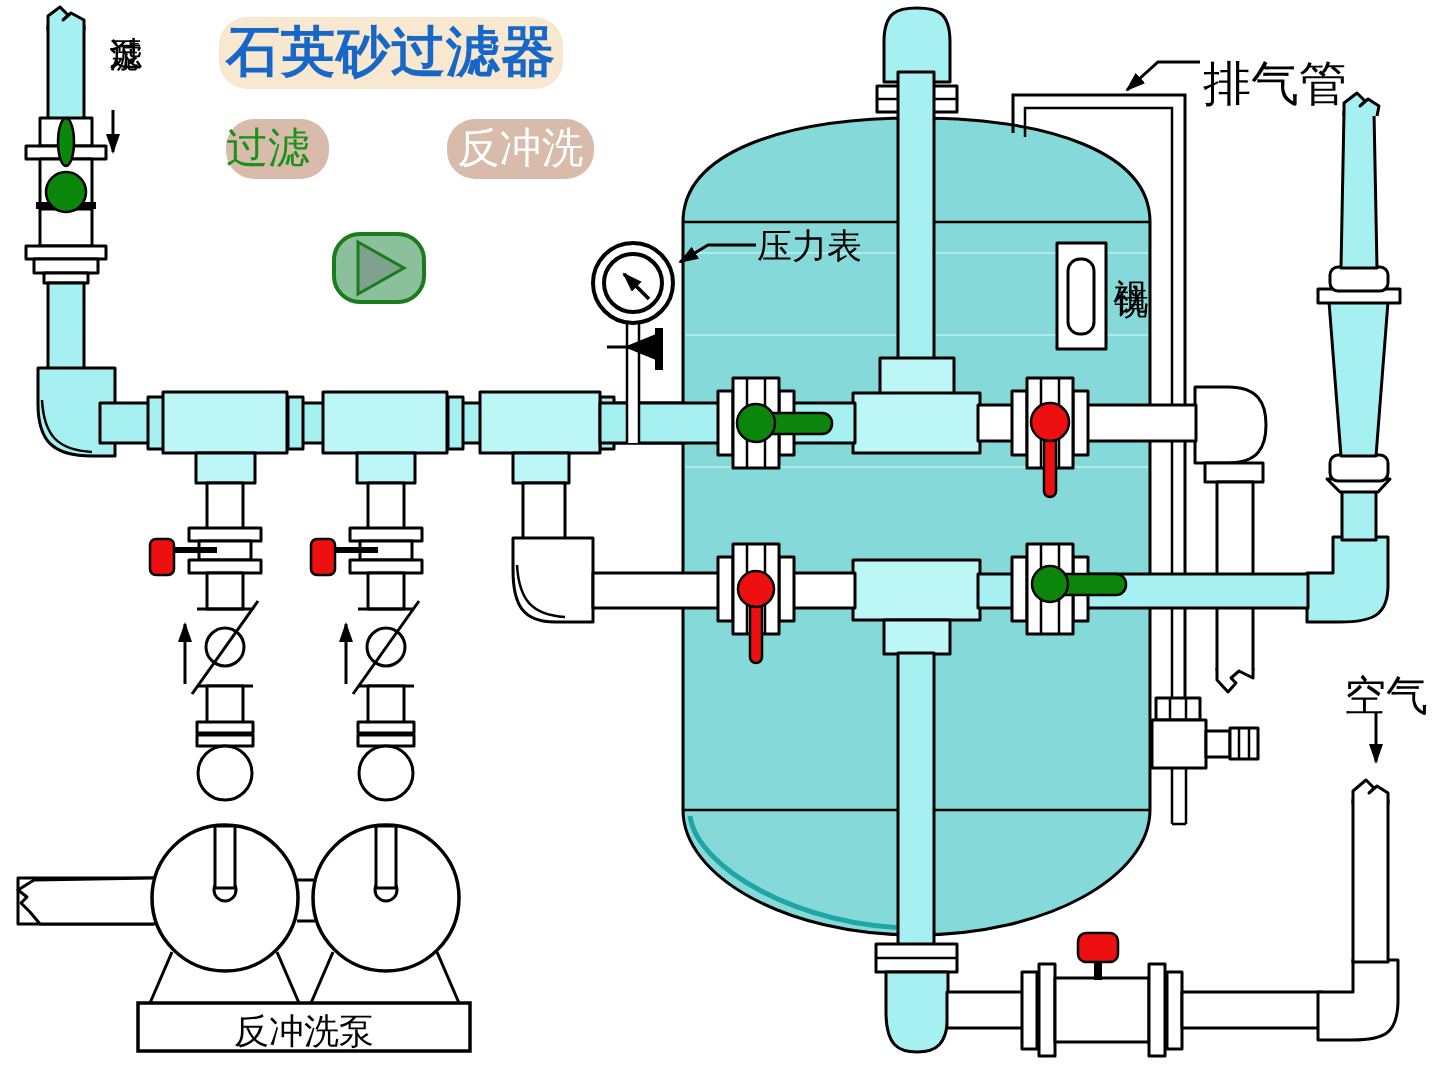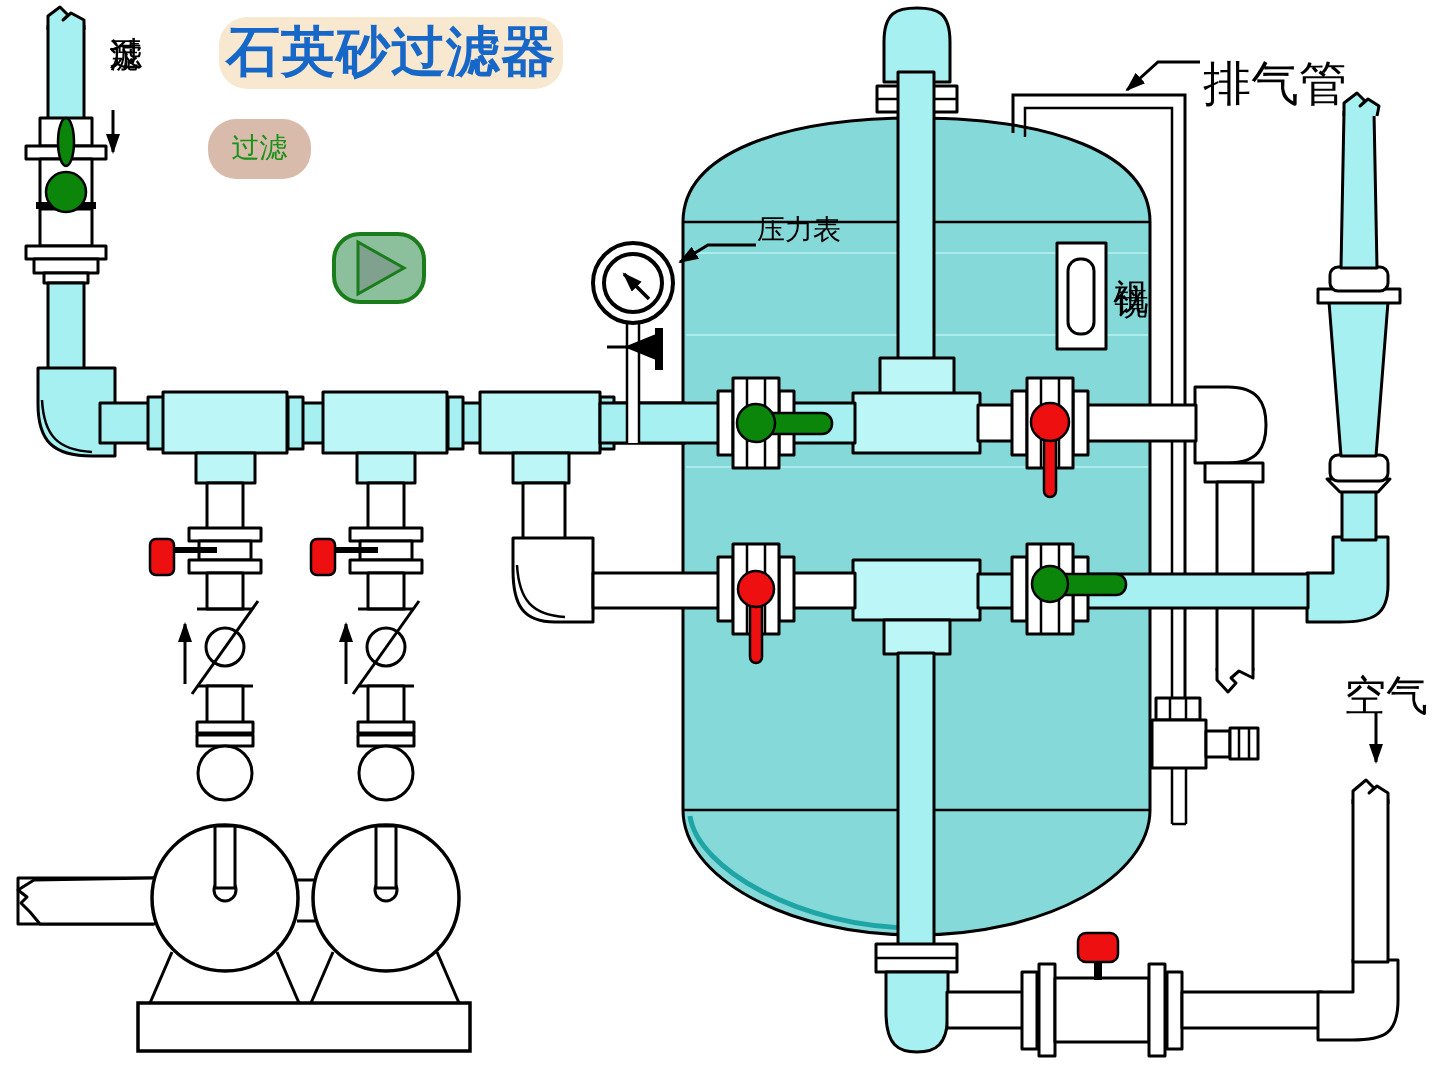--- a/index.html
+++ b/index.html
@@ -17,28 +17,28 @@
   .ln     {stroke:#000;fill:none;stroke-width:3;}
   .ln2    {stroke:#000;fill:none;stroke-width:2.5;}
   .faint  {stroke:var(--tank-line);fill:none;stroke-width:2;}
   .shade  {stroke:var(--tank-shade);fill:none;stroke-width:5;opacity:.85;}
   .blk    {fill:#000;stroke:none;}
 
   
   .lbl{position:absolute;color:#000;white-space:nowrap;border-radius:28px;}
   .title-block{left:219px;top:17px;width:344px;height:72px;background:var(--title-bg);
     color:var(--title-fg);font-size:54px;font-weight:bold;line-height:70px;text-align:center;letter-spacing:1px;}
-  .btn-filter{left:208px;top:119px;width:103px;height:60px;background:var(--btn-bg);
-    color:var(--btn-filter-fg);font-size:28px;line-height:58px;text-align:center;cursor:pointer;}
+  .btn-filter{left:226px;top:119px;width:103px;height:60px;background:var(--btn-bg);
+    color:var(--btn-filter-fg);font-size:42px;line-height:58px;cursor:pointer;}
   .btn-backwash{left:447px;top:119px;width:147px;height:60px;background:var(--btn-bg);
     color:var(--btn-backwash-fg);font-size:42px;line-height:58px;text-align:center;cursor:pointer;}
   .btn-play{left:332px;top:232px;width:94px;height:72px;background:var(--play-bg);
     border:4px solid var(--play-border);box-sizing:border-box;cursor:pointer;}
   .lbl-filter-pump{left:103px;top:10px;writing-mode:vertical-rl;font-size:33px;letter-spacing:2px;}
-  .lbl-pressure{left:757px;top:211px;font-size:28px;}
+  .lbl-pressure{left:757px;top:223px;font-size:35px;}
   .lbl-sight{left:1106px;top:250px;writing-mode:vertical-rl;font-size:35px;letter-spacing:5px;}
   .lbl-exhaust{left:1203px;top:52px;font-size:48px;}
   .lbl-air{left:1344px;top:668px;font-size:42px;}
   .lbl-backwash-pump{left:138px;top:1008px;width:332px;text-align:center;font-size:35px;}
 </style>
 </head>
 <body>
 
 <div class="stage">
 
@@ -296,24 +296,26 @@
   <g>
     <line class="ln" x1="113" y1="110" x2="113" y2="152" marker-end="url(#arr)"></line>
     <path class="ln" d="M756,245 L708,245 L680,262" marker-end="url(#arr)"></path>
     <path class="ln" d="M1200,62 L1158,62 L1127,90" marker-end="url(#arr)"></path>
     <line class="ln" x1="1376" y1="712" x2="1376" y2="762" marker-end="url(#arr)"></line>
   </g>
 </svg>
 
 <div class="lbl title-block">石英砂过滤器</div>
 <div class="lbl btn-filter">过滤</div>
+<div class="lbl btn-backwash">反冲洗</div>
 <div class="lbl btn-play">
   <svg width="86" height="64" viewBox="0 0 86 64">
     <polygon points="22,6 68,32 22,58" fill="var(--play-tri)" stroke="var(--play-border)" stroke-width="3"></polygon>
   </svg>
 </div>
 <div class="lbl lbl-filter-pump">过滤泵</div>
 <div class="lbl lbl-pressure">压力表</div>
 <div class="lbl lbl-sight">视镜</div>
 <div class="lbl lbl-exhaust">排气管</div>
 <div class="lbl lbl-air">空气</div>
+<div class="lbl lbl-backwash-pump">反冲洗泵</div>
 
 </div>
 
 </body></html>

